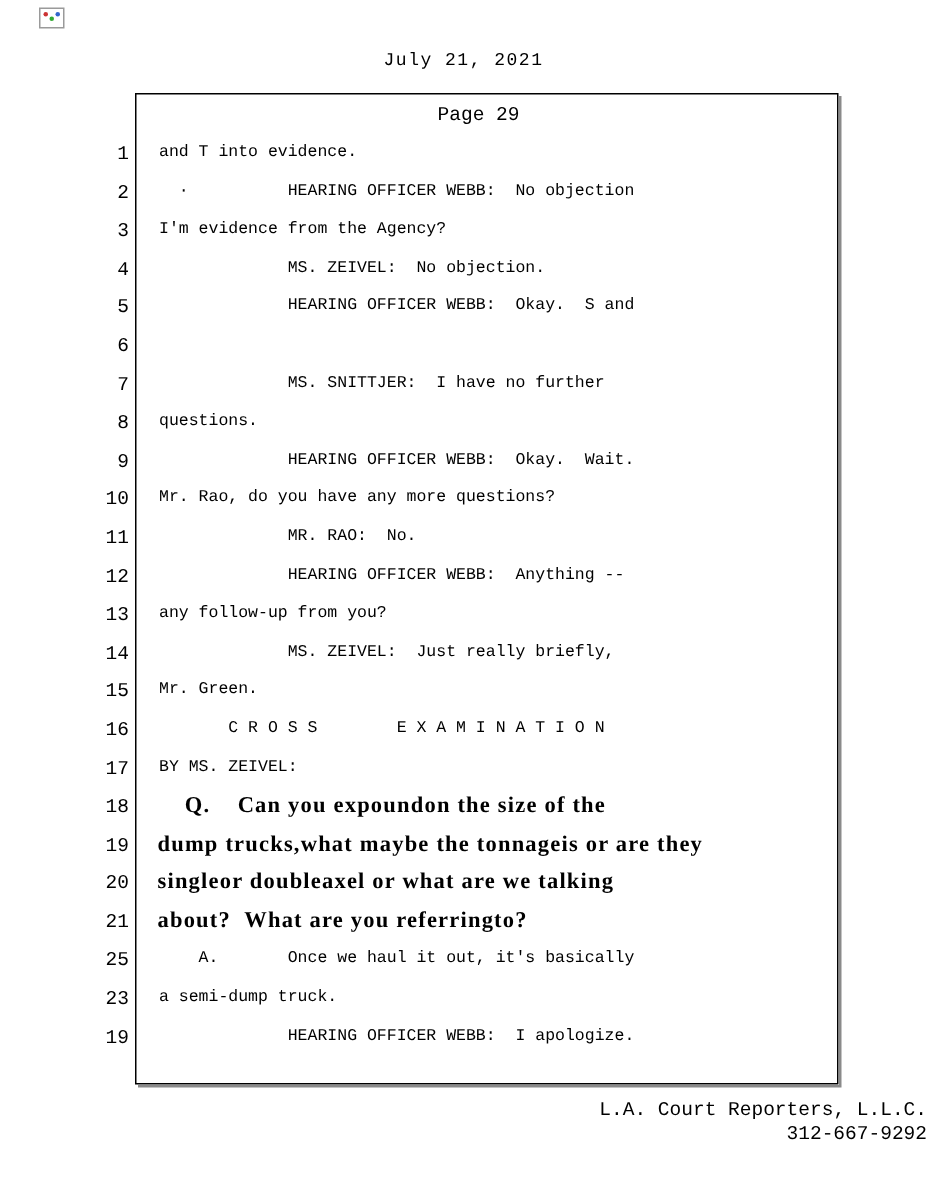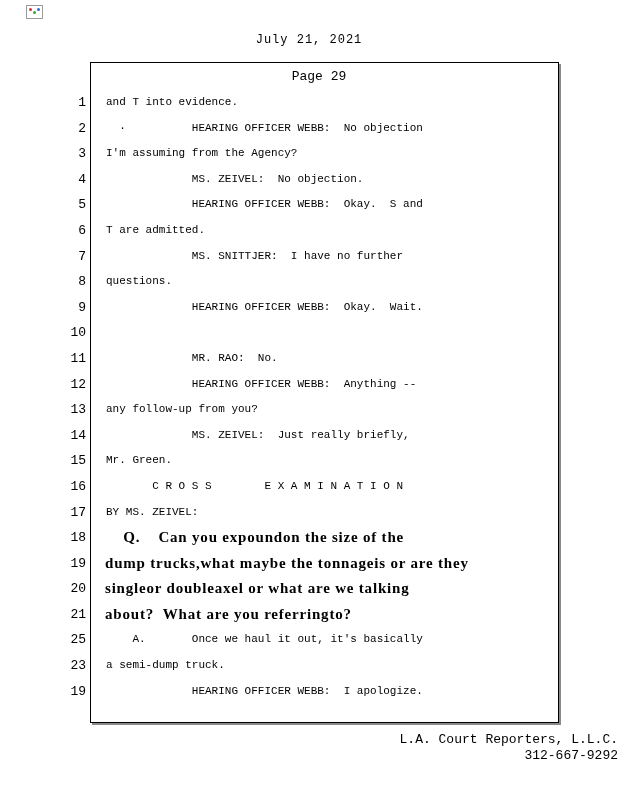--- a/index.html
+++ b/index.html
@@ -73,48 +73,48 @@
       <div class="line-row">
         <span class="line-num">1</span>
         <span class="line-text">and T into evidence.</span>
       </div>
       <div class="line-row">
         <span class="line-num">2</span>
         <span class="line-text">  ·          HEARING OFFICER WEBB:  No objection</span>
       </div>
       <div class="line-row">
         <span class="line-num">3</span>
-        <span class="line-text">I'm assuming from the Agency?</span>
+        <span class="line-text">I'm evidence from the Agency?</span>
       </div>
       <div class="line-row">
         <span class="line-num">4</span>
         <span class="line-text">             MS. ZEIVEL:  No objection.</span>
       </div>
       <div class="line-row">
         <span class="line-num">5</span>
         <span class="line-text">             HEARING OFFICER WEBB:  Okay.  S and</span>
       </div>
       <div class="line-row">
         <span class="line-num">6</span>
-        <span class="line-text">T are admitted.</span>
       </div>
       <div class="line-row">
         <span class="line-num">7</span>
         <span class="line-text">             MS. SNITTJER:  I have no further</span>
       </div>
       <div class="line-row">
         <span class="line-num">8</span>
         <span class="line-text">questions.</span>
       </div>
       <div class="line-row">
         <span class="line-num">9</span>
         <span class="line-text">             HEARING OFFICER WEBB:  Okay.  Wait.</span>
       </div>
       <div class="line-row">
         <span class="line-num">10</span>
+        <span class="line-text">Mr. Rao, do you have any more questions?</span>
       </div>
       <div class="line-row">
         <span class="line-num">11</span>
         <span class="line-text">             MR. RAO:  No.</span>
       </div>
       <div class="line-row">
         <span class="line-num">12</span>
         <span class="line-text">             HEARING OFFICER WEBB:  Anything --</span>
       </div>
       <div class="line-row">

